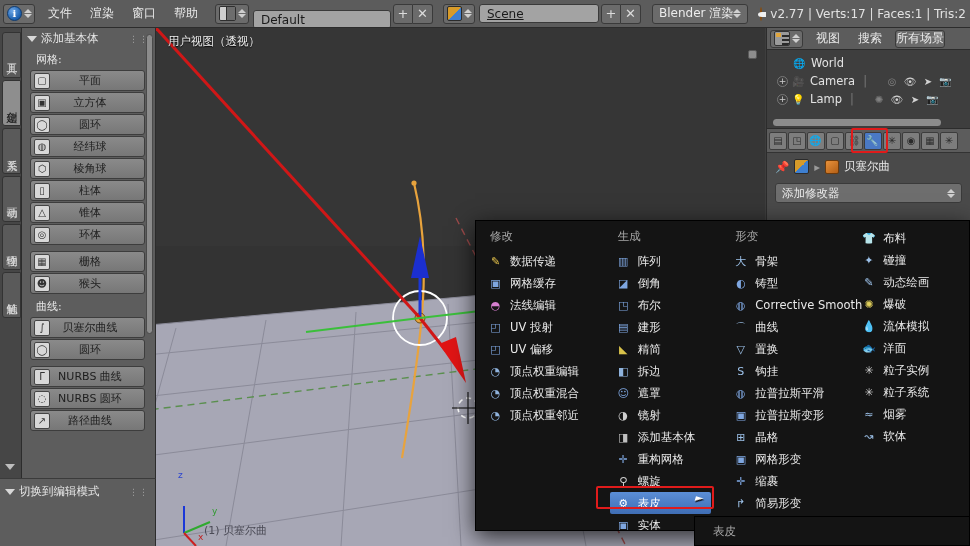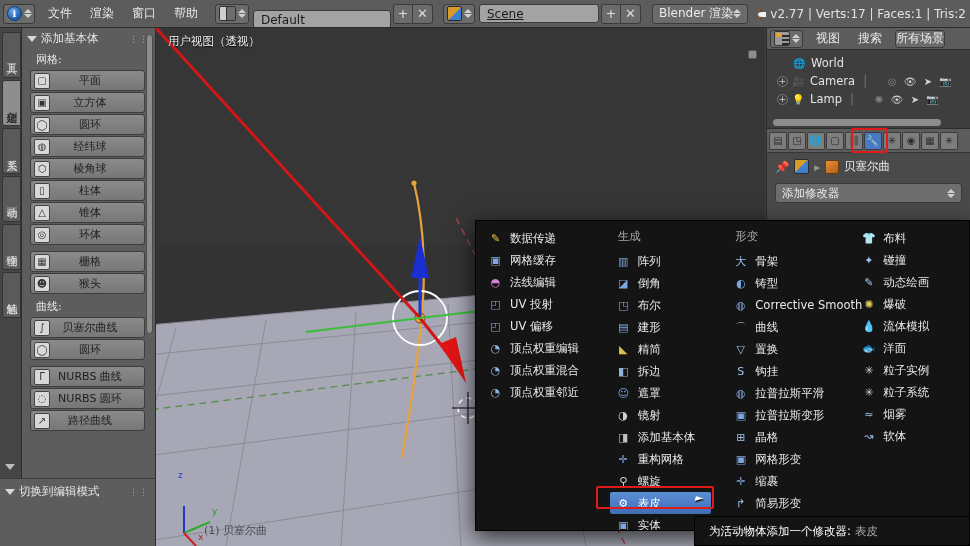--- a/index.html
+++ b/index.html
@@ -554,20 +554,21 @@
       <div class="spin sp">
           <i class="up"></i>
           <i class="dn"></i>
         </div>
     </div>
   </div>
 
   <div class="modmenu">
 
     <div class="mcol c1">
+      <div class="mcol-hd">修改</div>
       <div class="mrow">
           <span class="mi" style="color:#e3c04a;">✎</span>
           <span>数据传递</span>
         </div>
       <div class="mrow">
           <span class="mi" style="color:#7ea6e0;">▣</span>
           <span>网格缓存</span>
         </div>
       <div class="mrow">
           <span class="mi" style="color:#d77fd0;">◓</span>
@@ -752,17 +753,16 @@
         </div>
     </div>
   </div>
 
   <div class="redbox" style="left:596px;top:486px;width:118px;height:23px;"></div>
   <div class="redbox" style="left:851px;top:128px;width:37px;height:25px;"></div>
 
   <div class="curs" style="left:695px;top:498px;"></div>
 
   <div class="tooltip">
-    <span>为活动物体添加一个修改器:</span>
     <span class="grey">表皮</span>
   </div>
 
 </div>
 
 </body></html>

